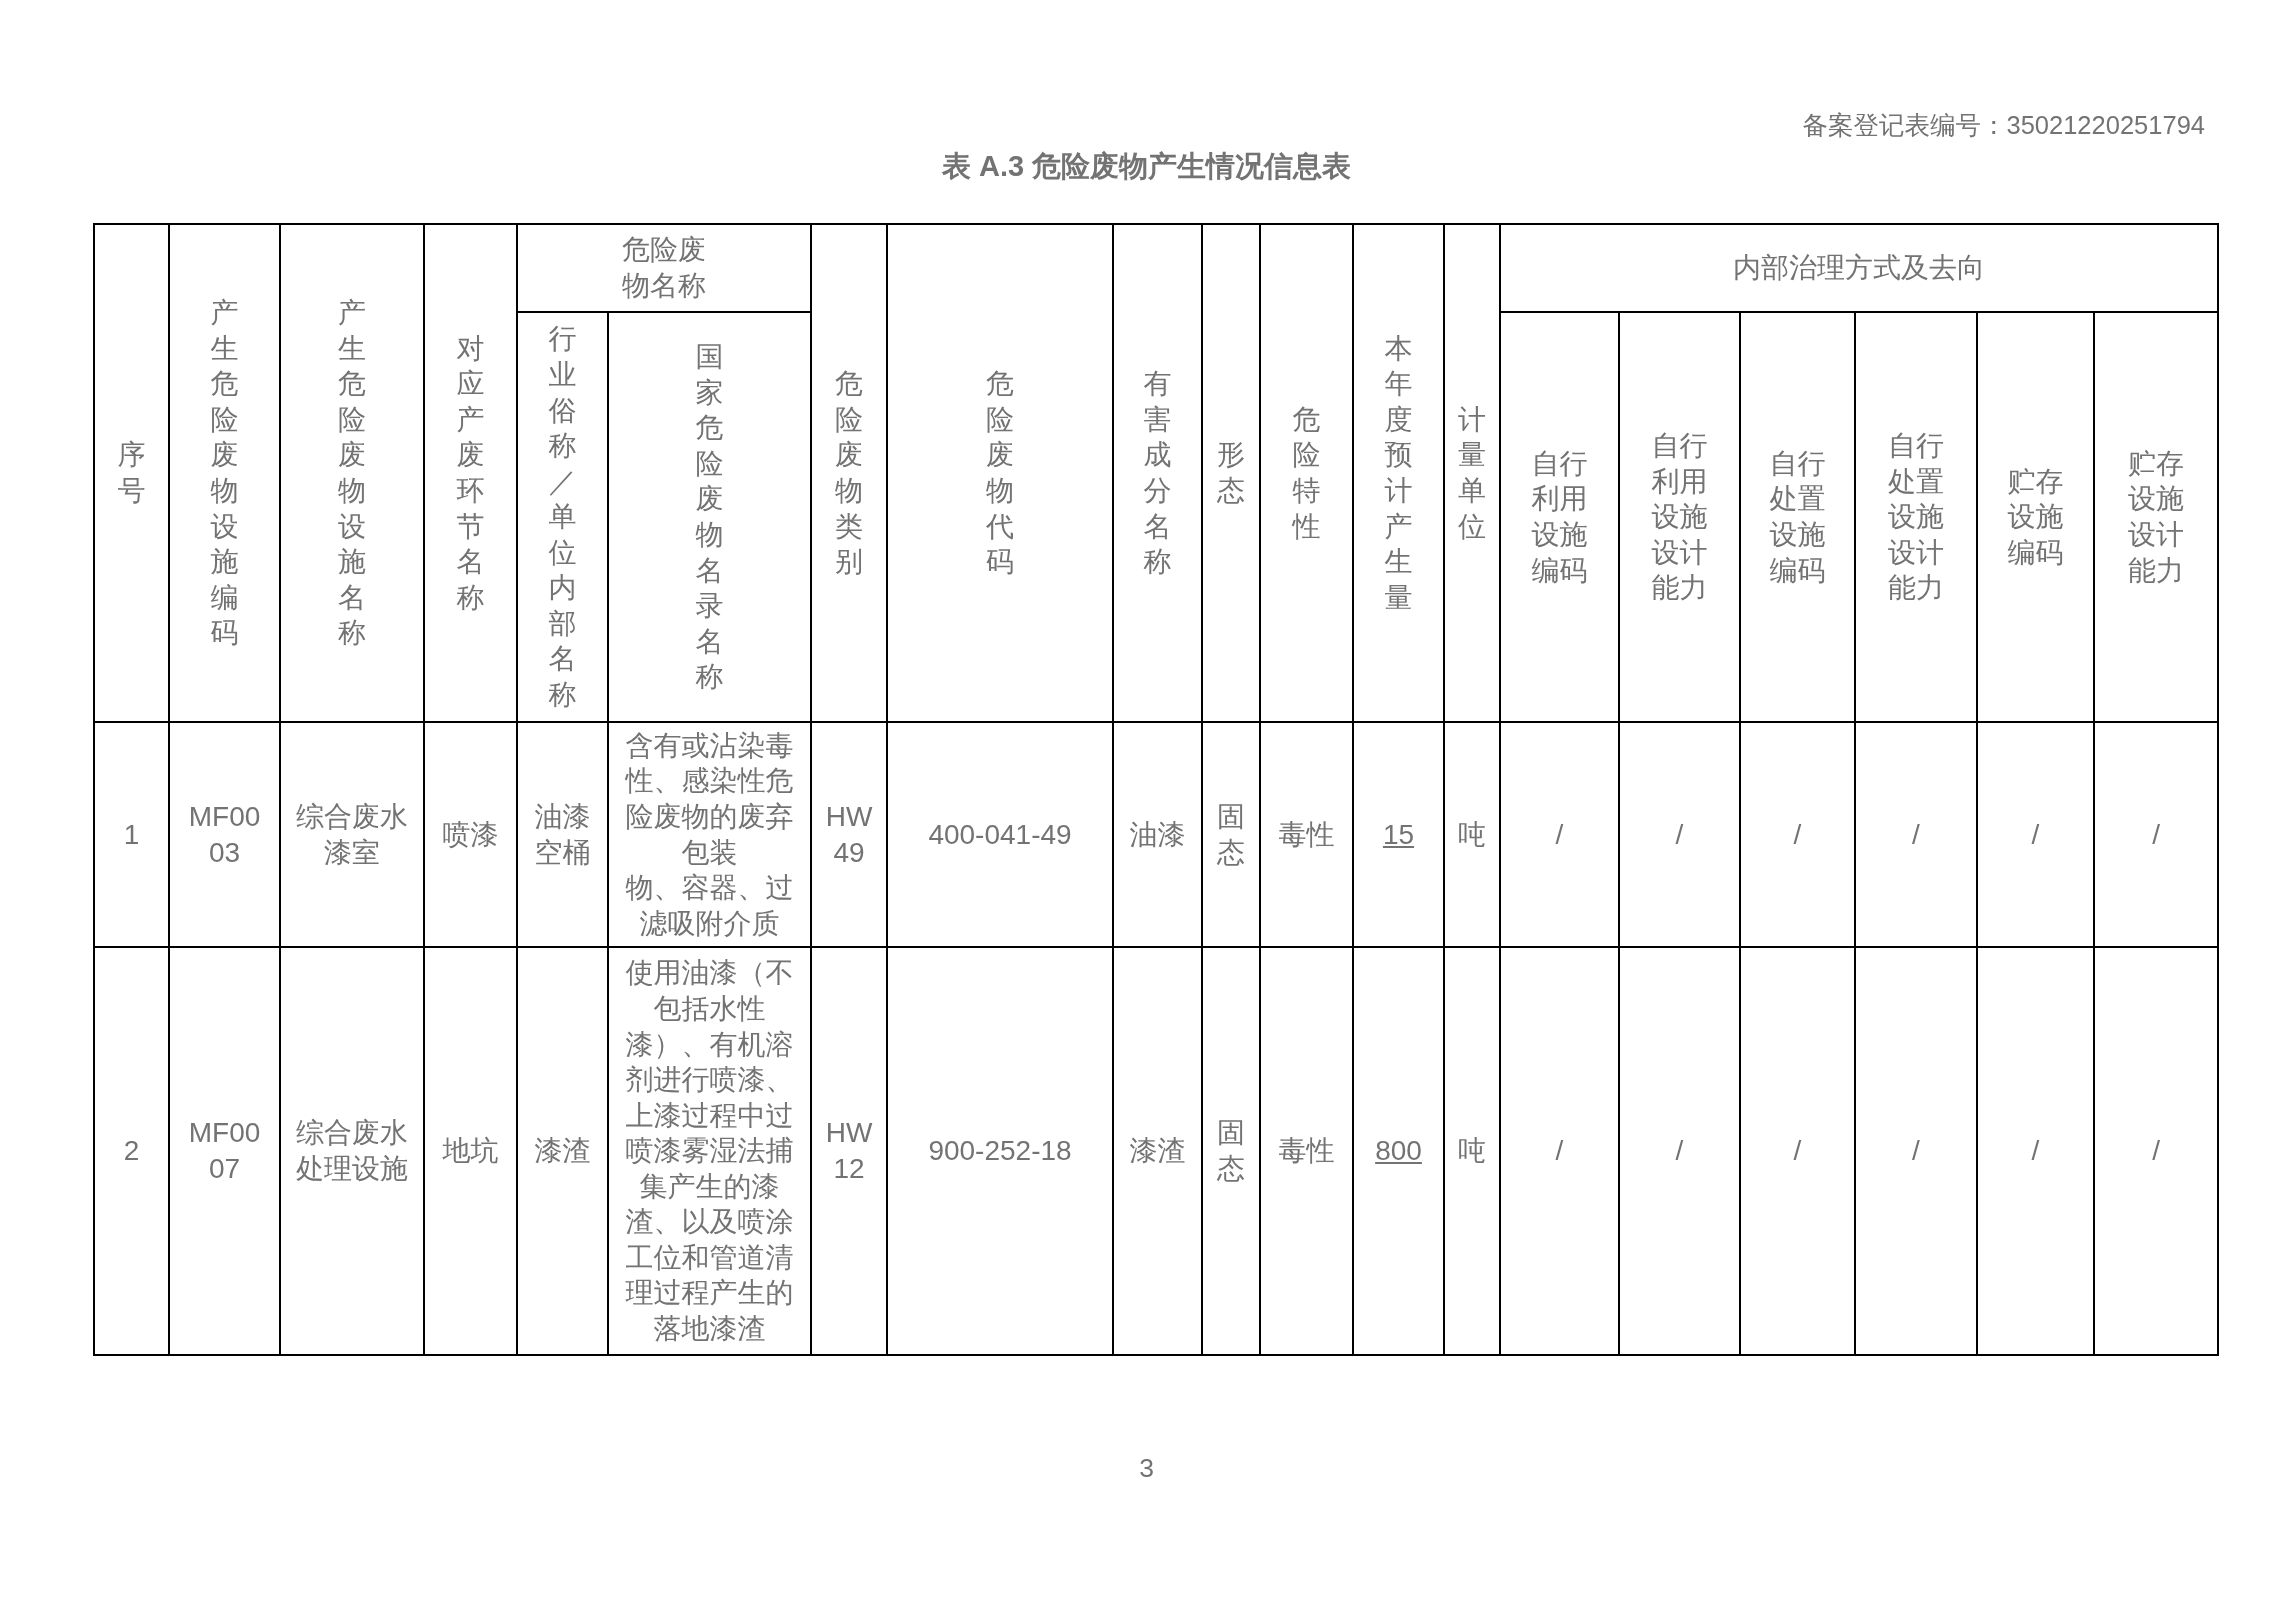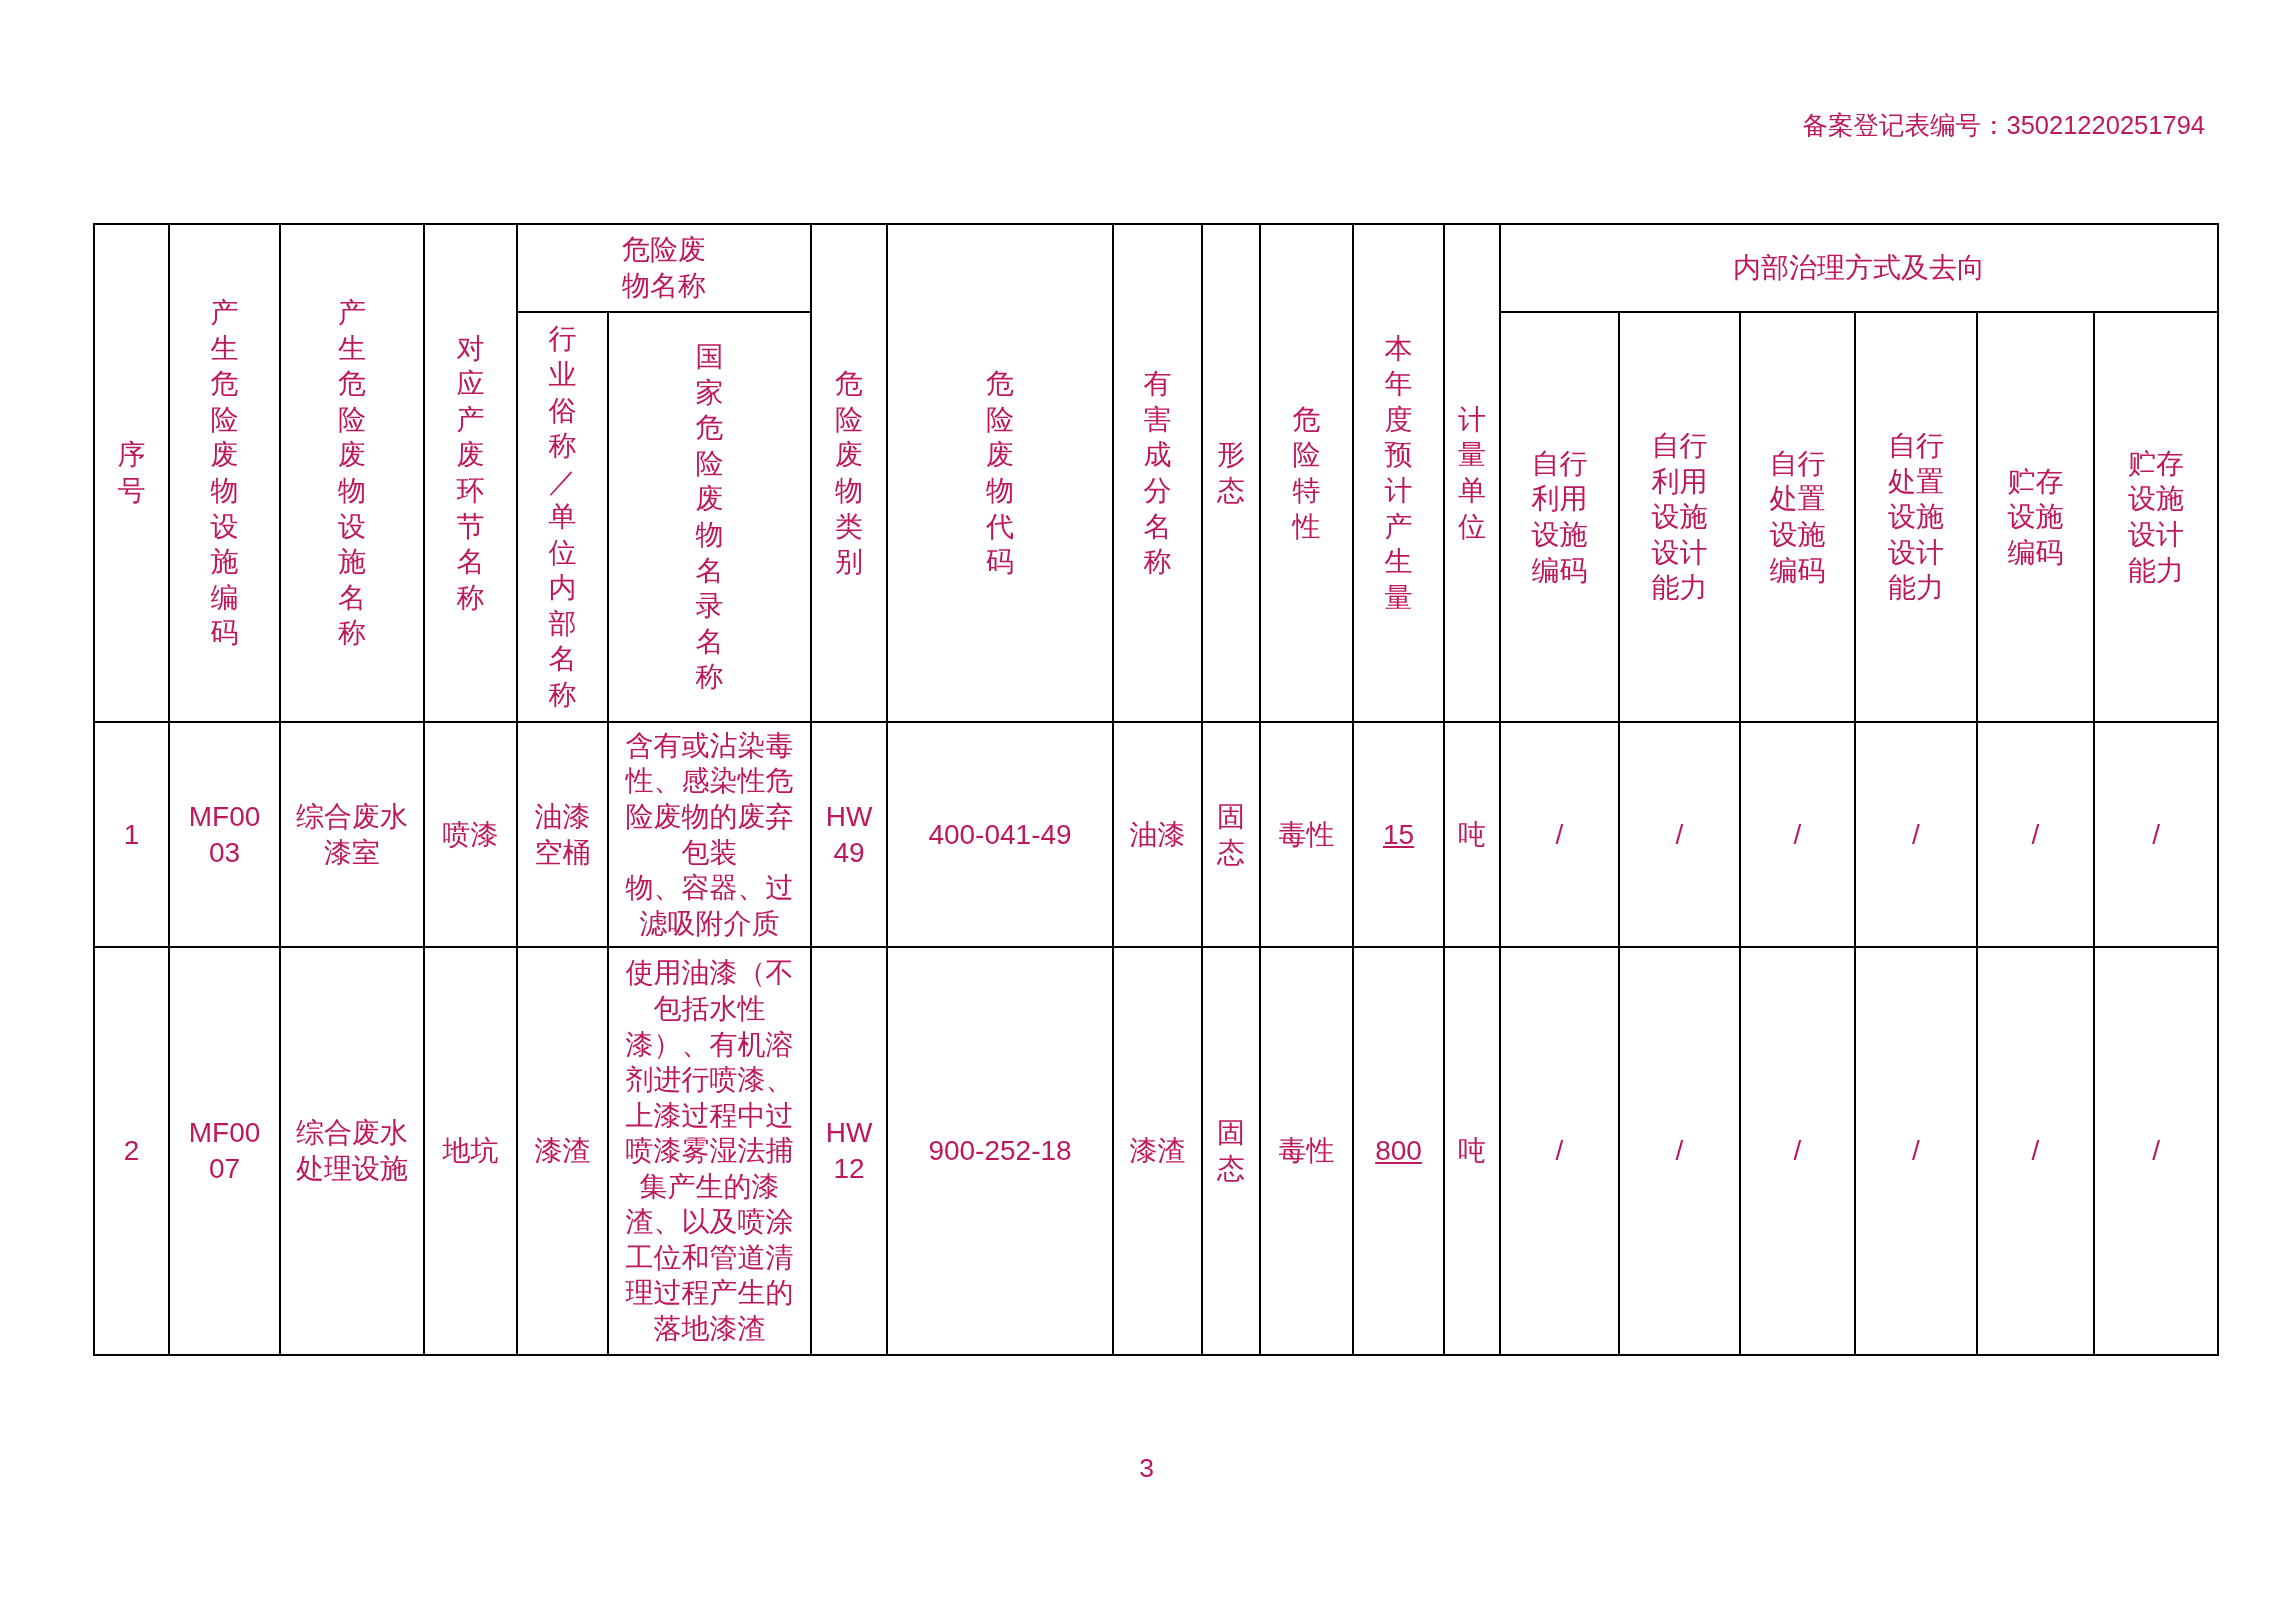--- a/index.html
+++ b/index.html
@@ -1,20 +1,20 @@
 <!DOCTYPE html>
 <html><head>
 <meta charset="utf-8">
 <style>
   html,body { margin:0; padding:0; background:#fff; }
   .page {
     position:relative;
     width:2293px; height:1621px;
     background:#ffffff;
-    color:#be185d;
+    color:#737373;
     font-family:"Liberation Sans","DejaVu Sans",sans-serif;
     overflow:hidden;
   }
   .reg-line {
     position:absolute;
     top:108px; right:88px;
     font-size:25.5px;
     white-space:nowrap;
   }
   .doc-title {
@@ -61,20 +61,21 @@
     font-size:26.5px;
   }
 </style>
 </head>
 <body>
 
 <div class="page">
 
   <div class="reg-line"><span>备案登记表编号：</span><span>35021220251794</span></div>
 
+  <div class="doc-title">表 A.3 危险废物产生情况信息表</div>
 
   <table class="main">
     <colgroup>
       <col style="width:75px">
         <col style="width:111px">
         <col style="width:144px">
       <col style="width:93px">
         <col style="width:91px">
         <col style="width:203px">
       <col style="width:76px">

